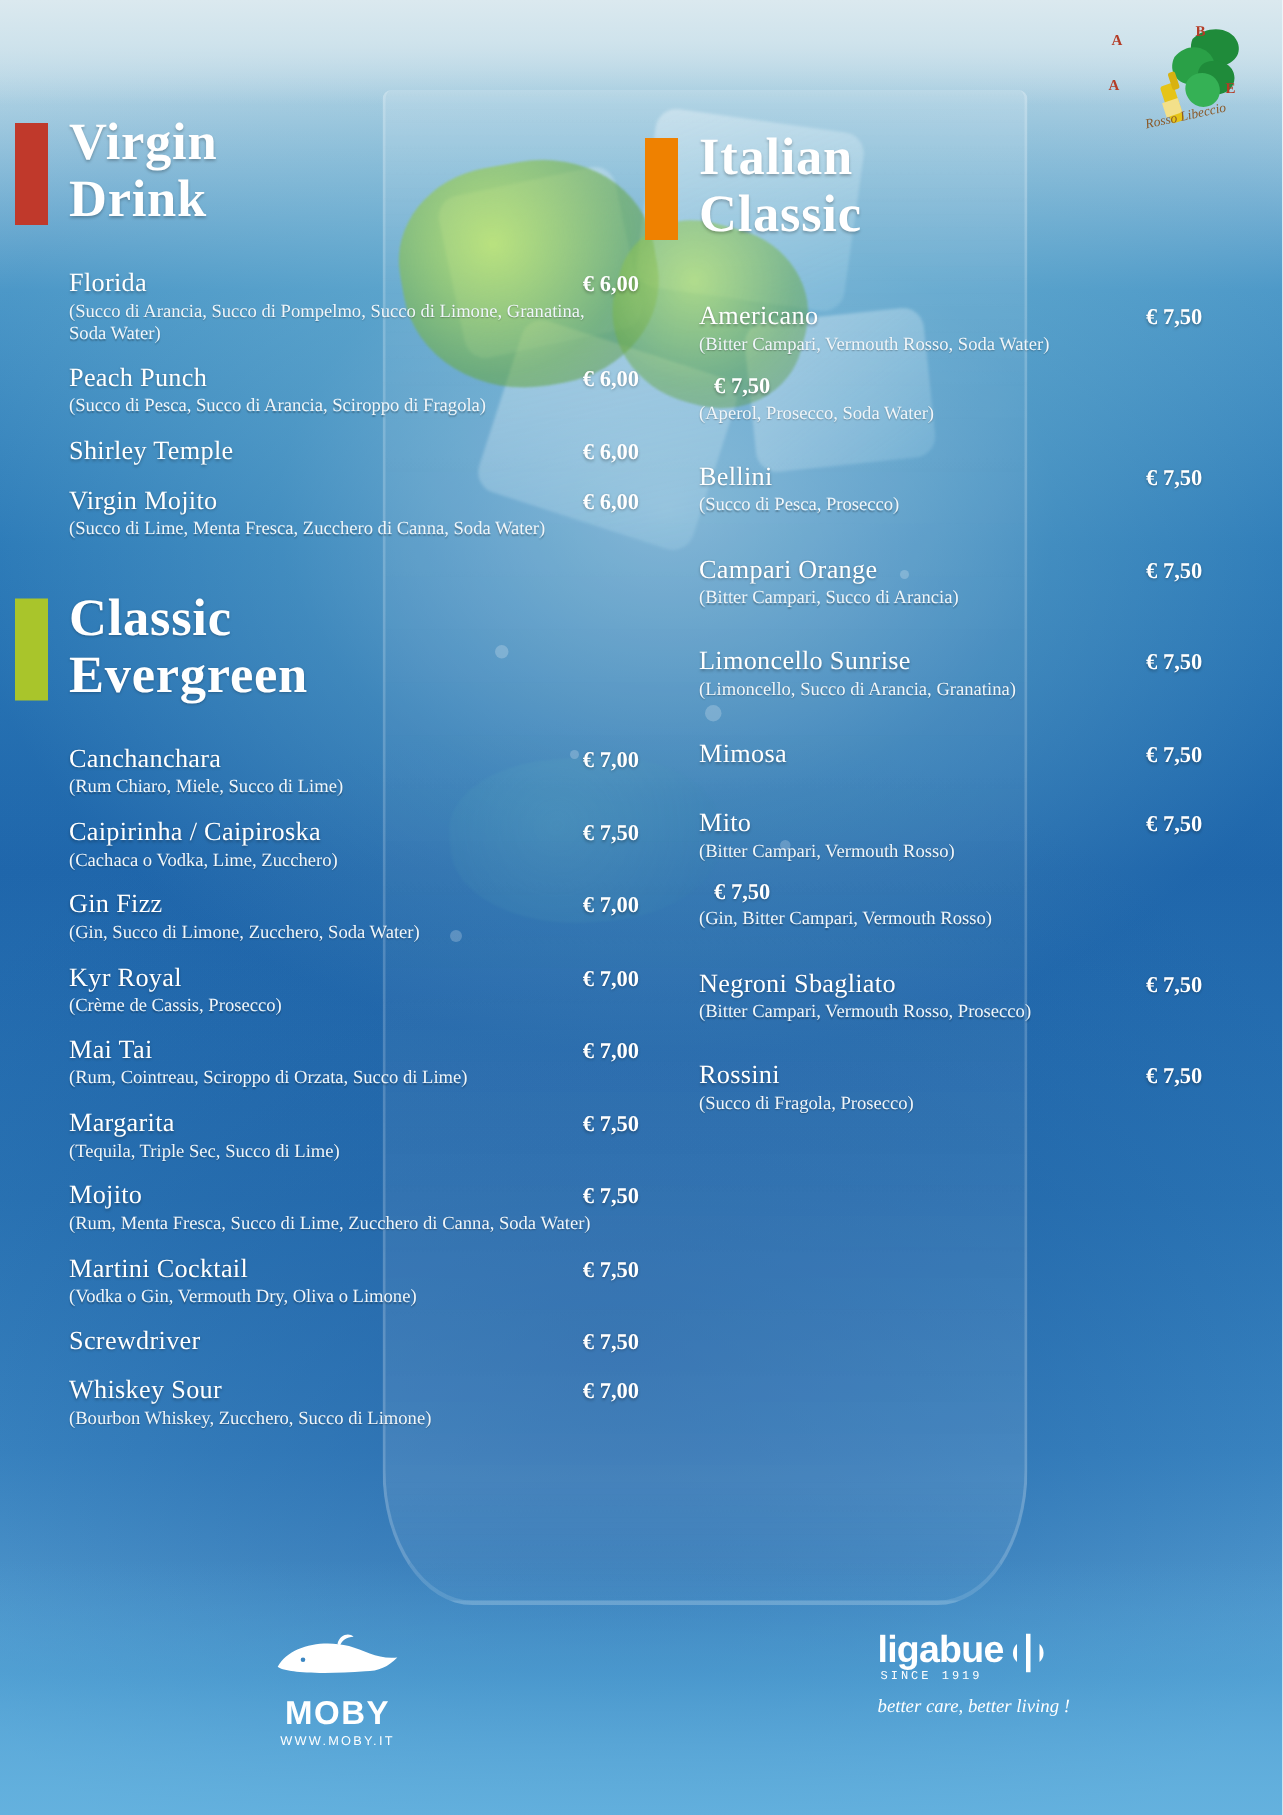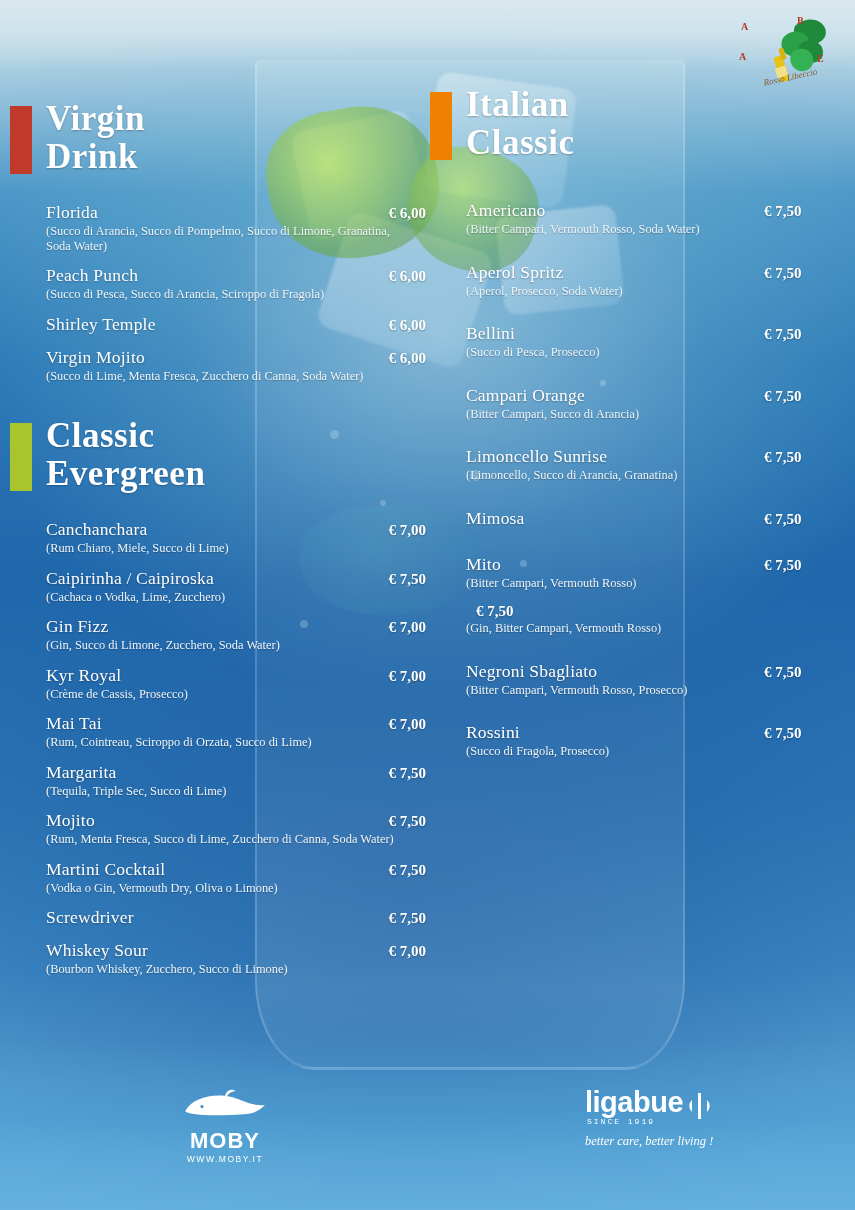--- a/index.html
+++ b/index.html
@@ -70,21 +70,21 @@
     width: 100px; height: 86px;
   }
   .brand-logo .script {
     position:absolute; left: 30px; top: 60px;
     font-style: italic; font-size: 9px; color:#8a5a2a;
     transform: rotate(-12deg); white-space: nowrap;
   }
 
   
   .col { position: absolute; }
-  .col-left  { left: 10px;  top: 100px;  width: 420px; }
+  .col-left  { left: 10px;  top: 76px;  width: 420px; }
   .col-right { left: 430px; top: 86px;  width: 415px; }
 
   .section { position: relative; }
   .section-head {
     display: flex; align-items: flex-start;
     margin-bottom: 26px;
   }
   .bar {
     width: 22px; height: 68px; flex: 0 0 22px; margin-top: 6px;
   }
@@ -142,21 +142,21 @@
     color:#fff; font-weight:bold; font-size: 22px; letter-spacing: 1px;
     font-family: "Liberation Sans", sans-serif; margin-top: 2px; text-align: center;
   }
   .moby .murl {
     color:#fff; font-size: 8.5px; letter-spacing: 1.5px;
     font-family: "Liberation Sans", sans-serif;
   }
   .ligabue { position: absolute; left: 585px; top: 6px; width: 200px; }
   .ligabue .lname {
     color:#fff; font-family:"Liberation Sans", sans-serif;
-    font-size: 29px; font-weight: bold; letter-spacing: -0.5px;
+    font-size: 25px; font-weight: bold; letter-spacing: -0.5px;
   }
   .ligabue .lsince {
     color:#fff; font-family:Liberation Mono, monospace;
     font-size: 8px; letter-spacing: 2px; margin-top: -2px; margin-left: 2px;
   }
   .ligabue .ltag {
     color:#fff; font-style: italic; font-size: 12.5px;
     margin-top: 8px; font-family: "Liberation Serif", serif;
   }
 </style>
@@ -354,21 +354,20 @@
       <div class="items">
         <div class="item">
           <div class="item-row">
             <span class="item-name">Americano</span>
             <span class="item-price">€ 7,50</span>
           </div>
           <div class="item-desc">(Bitter Campari, Vermouth Rosso, Soda Water)</div>
         </div>
         <div class="item">
           <div class="item-row">
-            <span class="item-name">Aperol Spritz</span>
             <span class="item-price">€ 7,50</span>
           </div>
           <div class="item-desc">(Aperol, Prosecco, Soda Water)</div>
         </div>
         <div class="item">
           <div class="item-row">
             <span class="item-name">Bellini</span>
             <span class="item-price">€ 7,50</span>
           </div>
           <div class="item-desc">(Succo di Pesca, Prosecco)</div>

